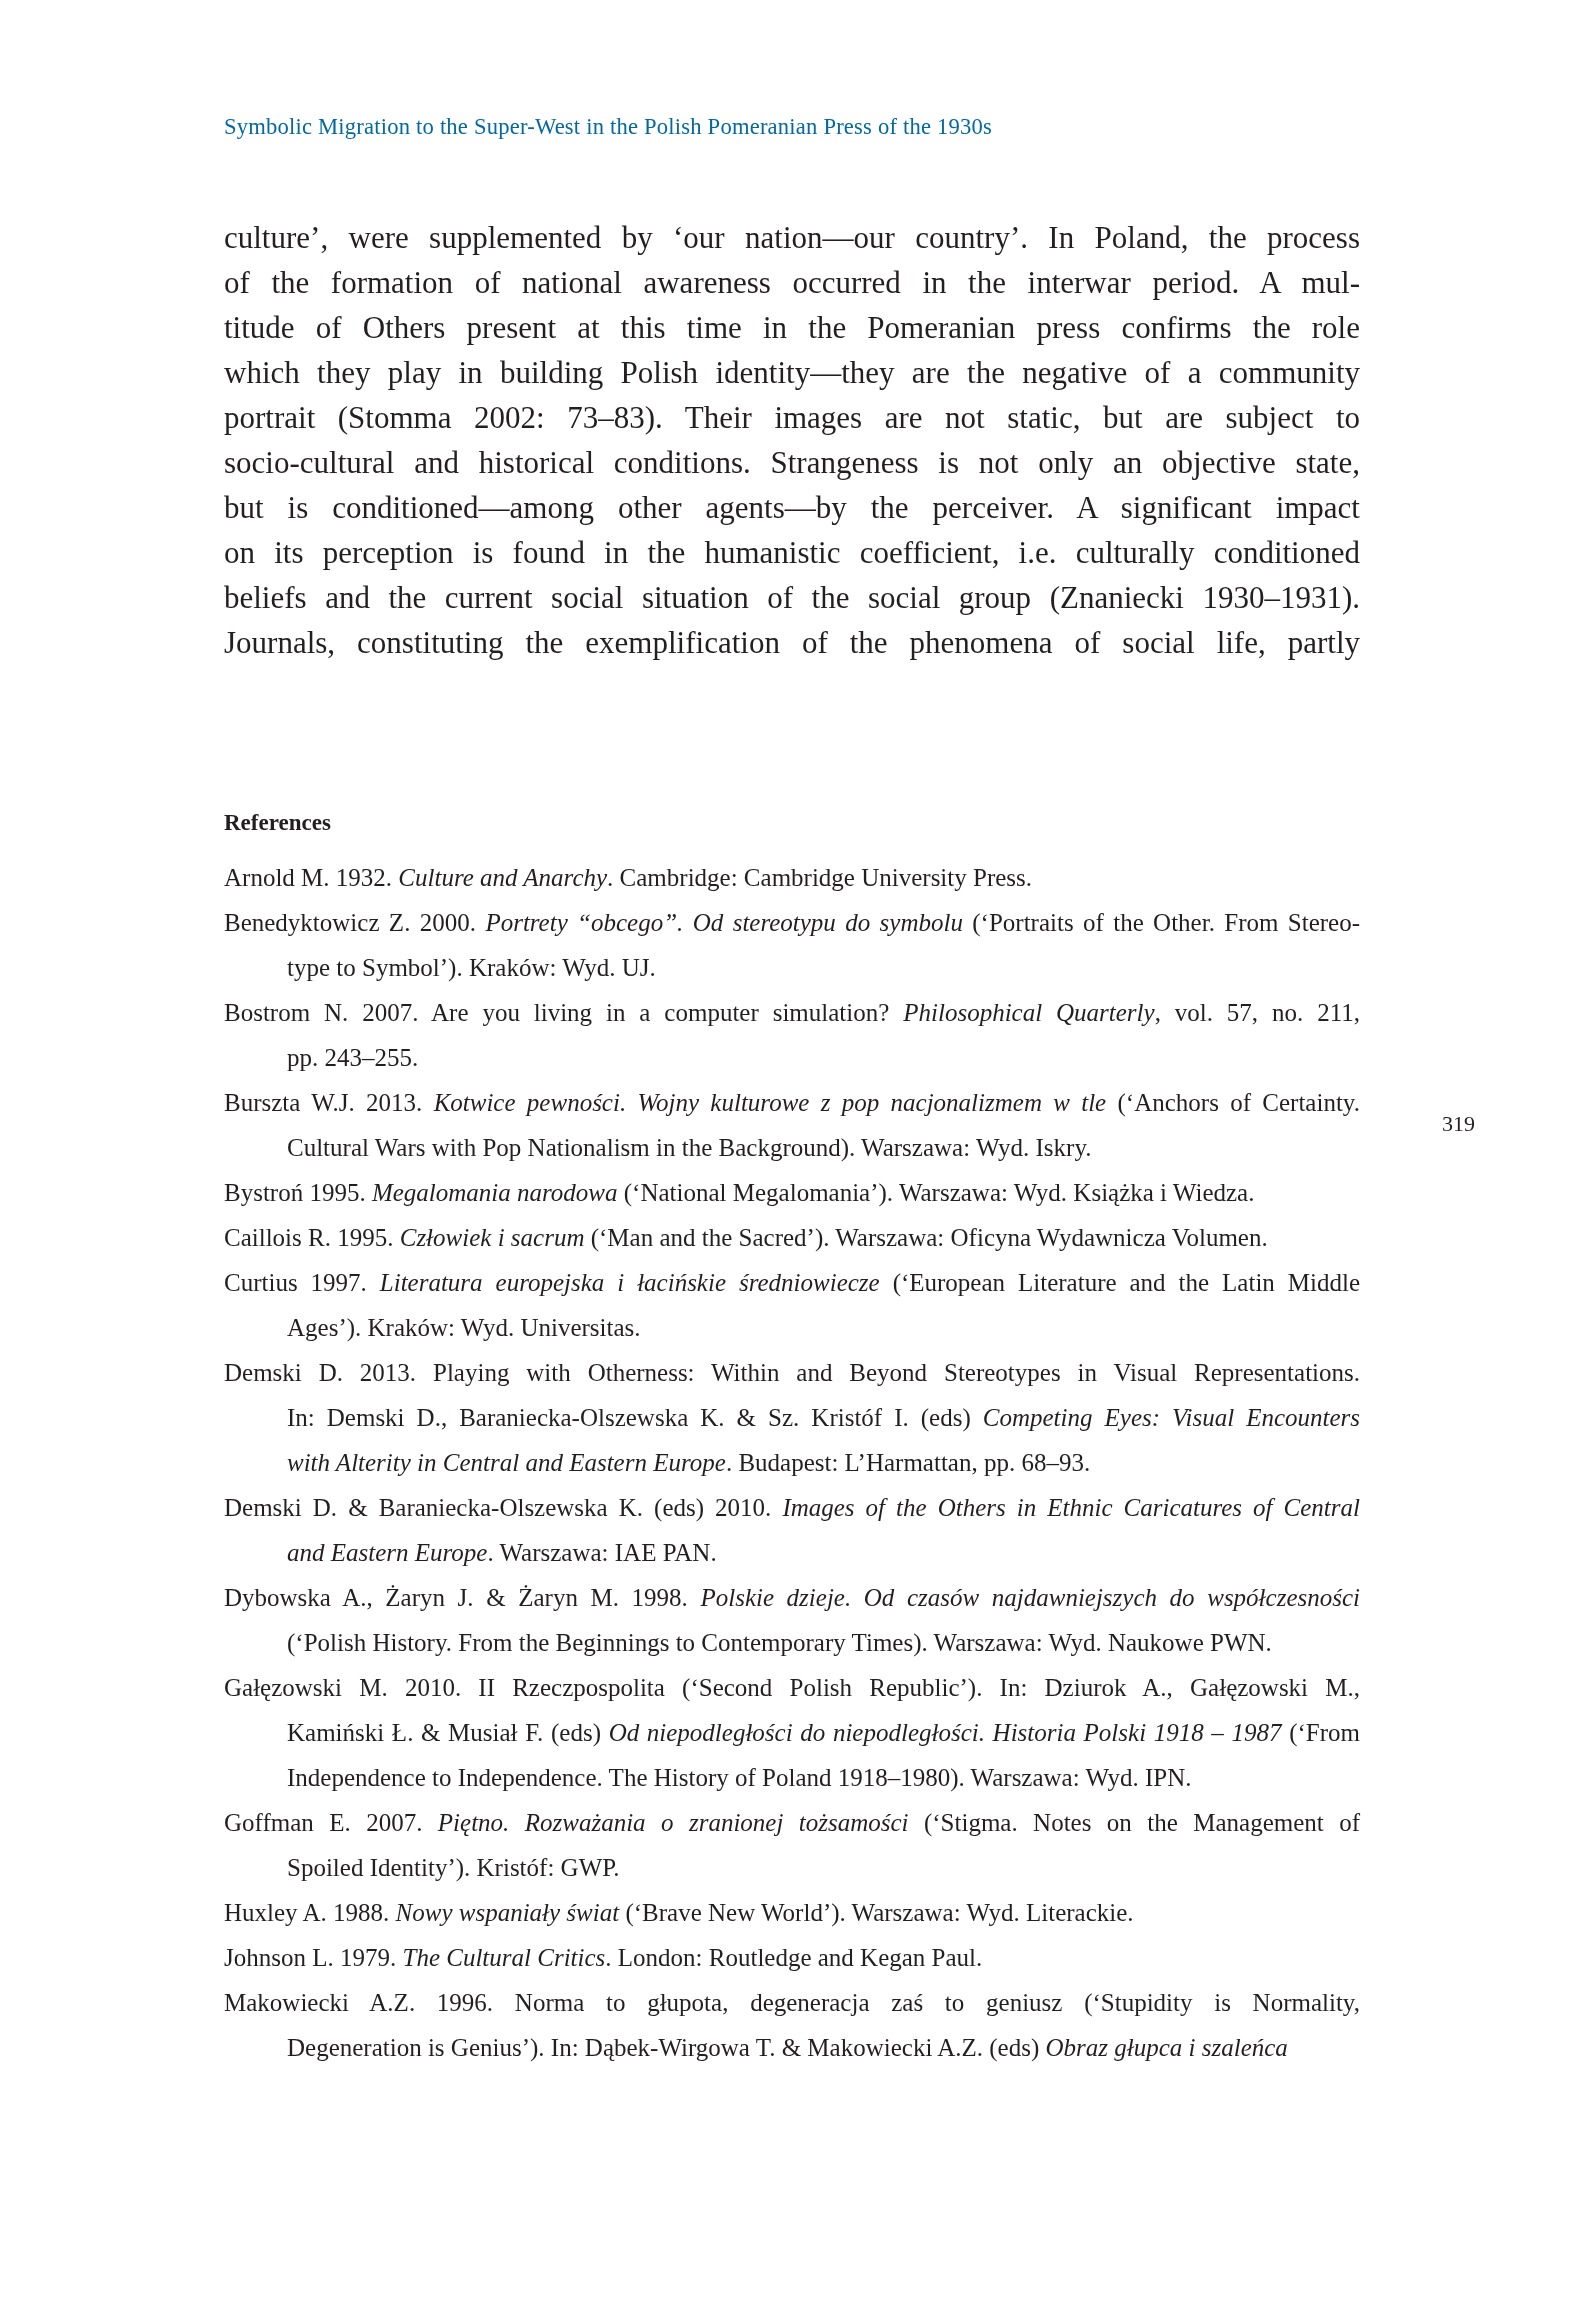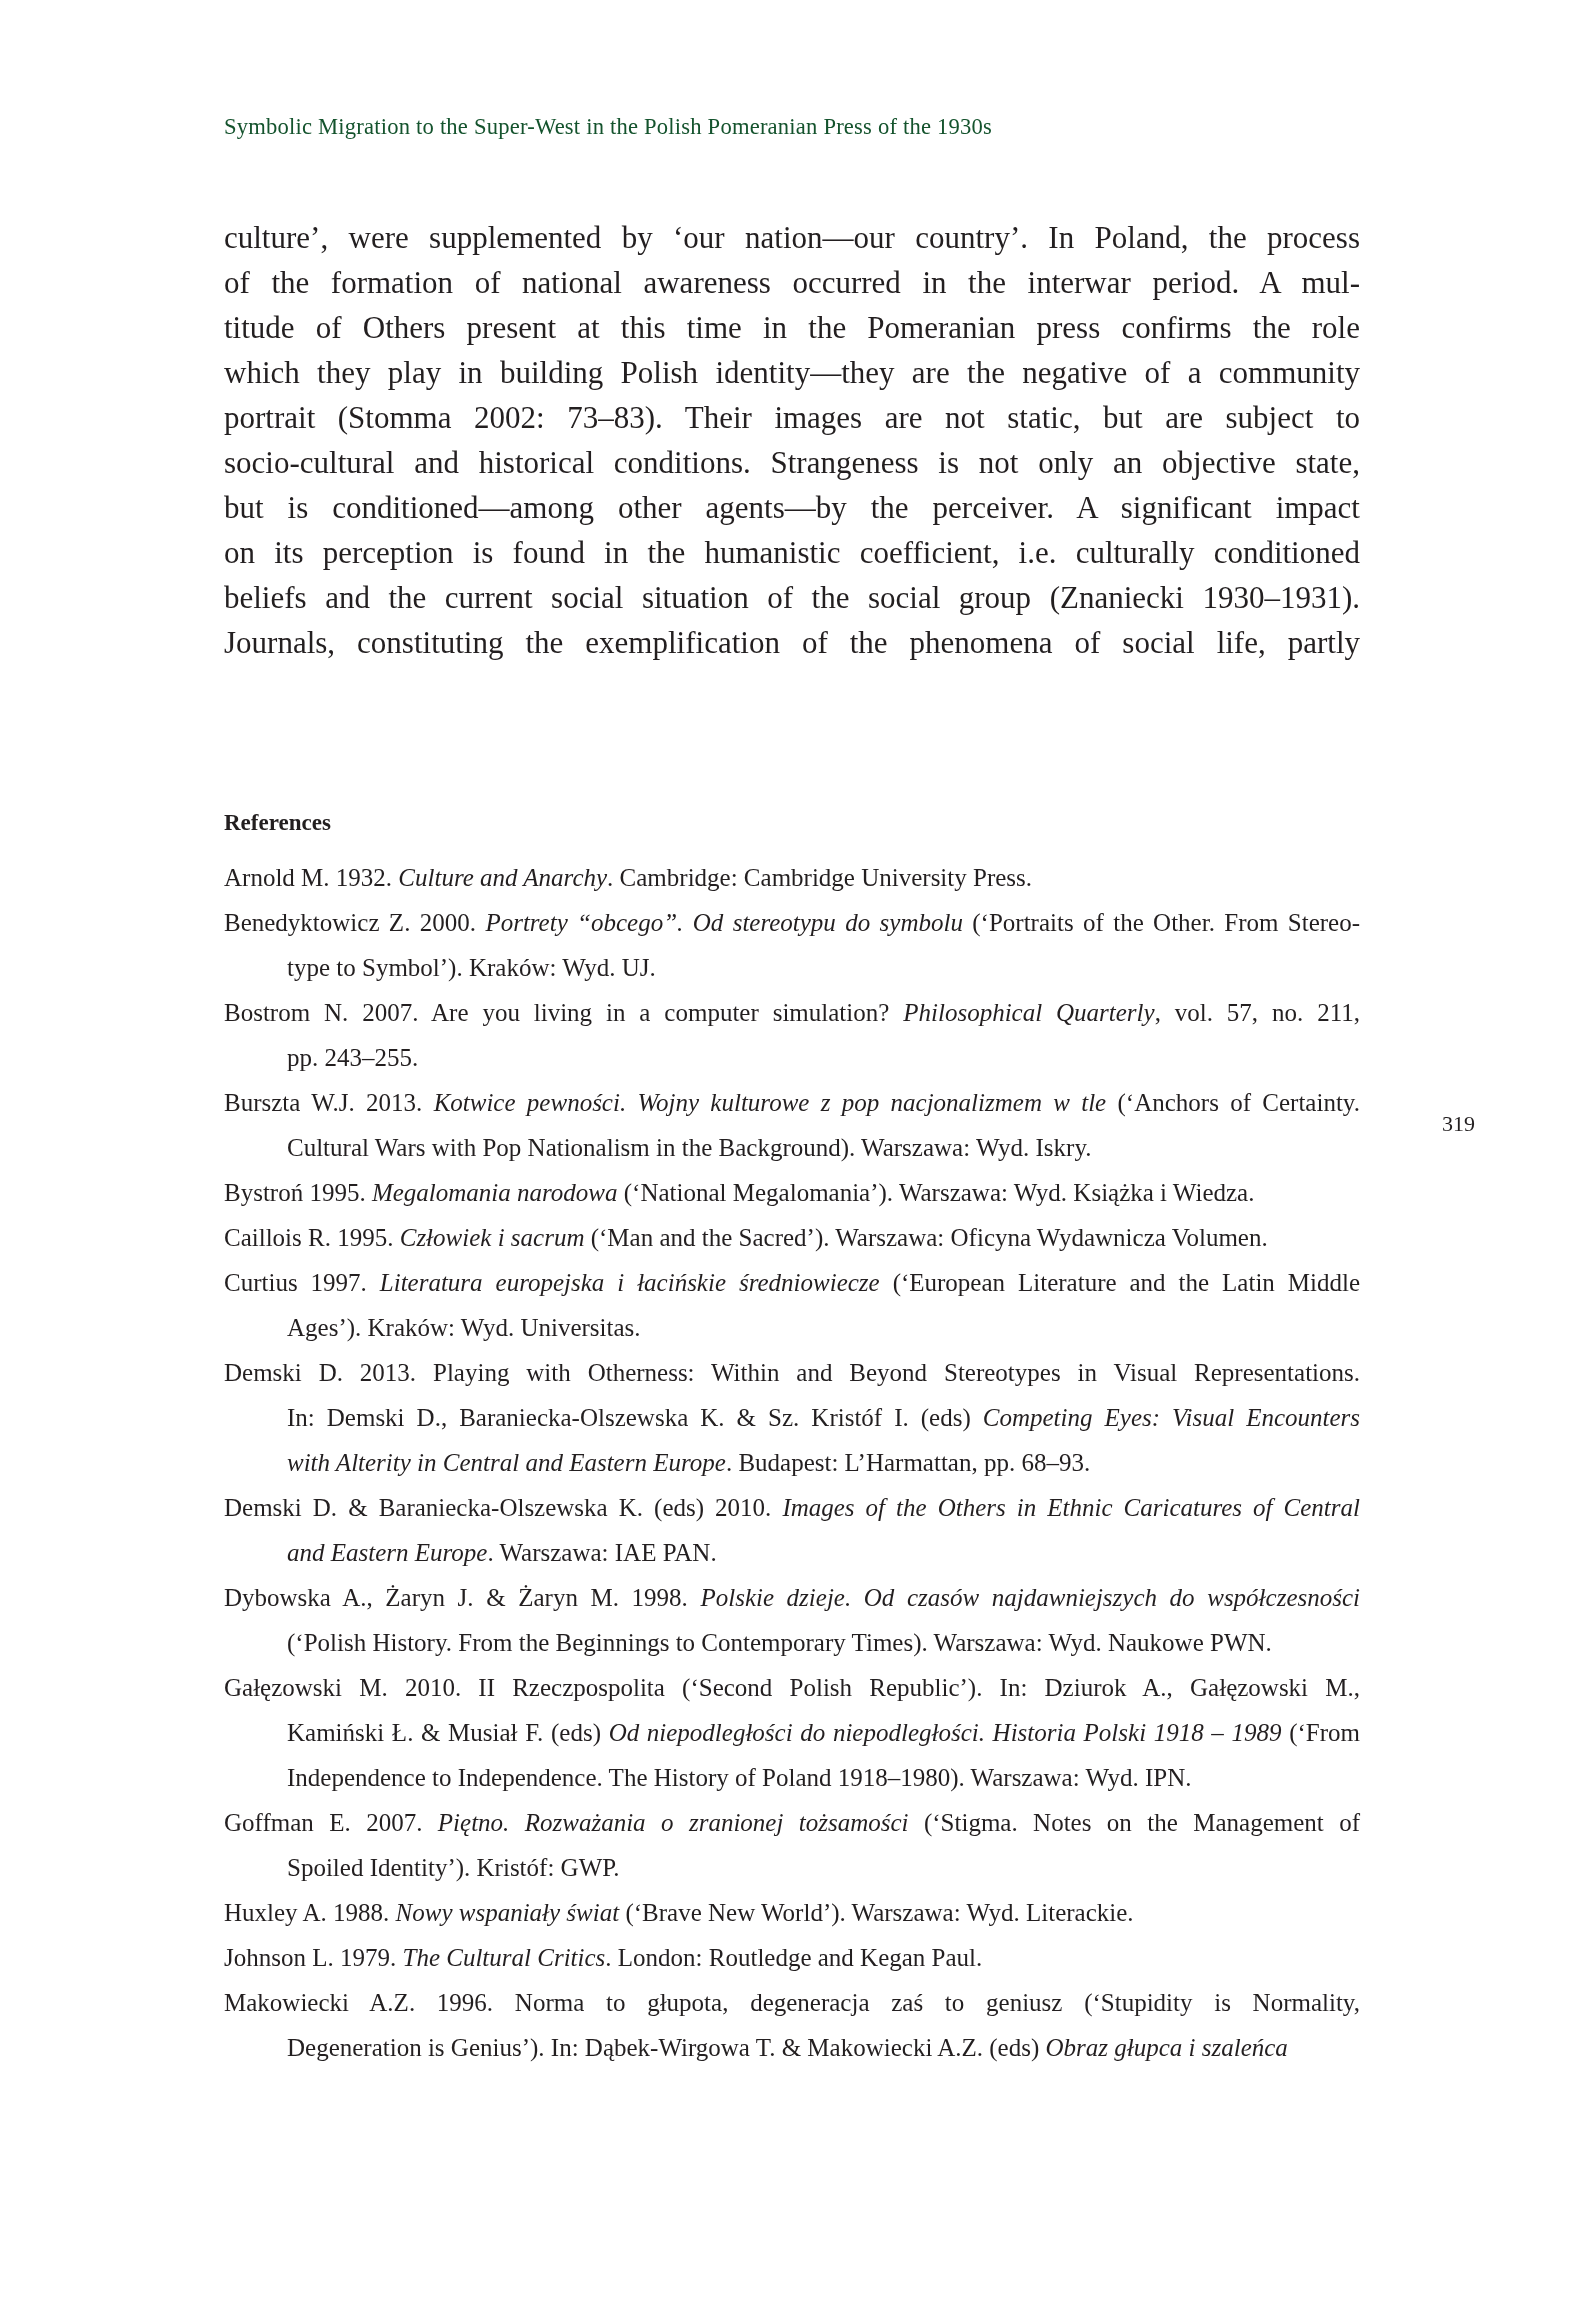--- a/index.html
+++ b/index.html
@@ -1,18 +1,18 @@
 <!DOCTYPE html>
 <html style="font-size:13.4px"><head>
 <meta charset="utf-8">
 <style>
   html, body { margin: 0; padding: 0; background: #ffffff; }
   body { width: 1579px; height: 2319px; position: relative; overflow: hidden;
          font-family: "Liberation Serif", "DejaVu Serif", serif; color: #231f20; }
-  .running-head { position: absolute; left: 224px; top: 114px; font-size: 22.6px; letter-spacing: 0.2px; color: #14532d; }
+  .running-head { position: absolute; left: 224px; top: 114px; font-size: 22.6px; letter-spacing: 0.2px; color: #0369a1; }
   .body-text { position: absolute; left: 224px; top: 215px; width: 1136px; font-size: 31px; line-height: 45px;
                text-align: justify; }
   .body-text .line { display: block; text-align: justify; text-align-last: justify; white-space: nowrap; height: 45px; }
   .body-text .line.last { text-align-last: left; }
   .refs-heading { position: absolute; left: 224px; top: 810px; font-size: 23px; font-weight: bold; }
   .refs { position: absolute; left: 224px; top: 855px; width: 1136px; font-size: 25px; }
   .ref { position: relative; font-family: Liberation Serif, serif; }
   .ref .rl { display: block; height: 45px; line-height: 45px; white-space: nowrap; text-align: justify; text-align-last: justify; }
   .ref .rl.cont { padding-left: 63px; }
   .ref .rl.end { text-align-last: left; }
@@ -73,21 +73,21 @@
     <div class="ref">
       <span class="rl"><span>Demski D. &amp; Baraniecka-Olszewska K. (eds) 2010. </span><i>Images of the Others in Ethnic Caricatures of Central</i></span>
       <span class="rl cont end"><i>and Eastern Europe</i><span>. Warszawa: IAE PAN.</span></span>
     </div>
     <div class="ref">
       <span class="rl"><span>Dybowska A., Żaryn J. &amp; Żaryn M. 1998. </span><i>Polskie dzieje. Od czasów najdawniejszych do współczesności</i></span>
       <span class="rl cont end"><span>(‘Polish History. From the Beginnings to Contemporary Times). Warszawa: Wyd. Naukowe PWN.</span></span>
     </div>
     <div class="ref">
       <span class="rl"><span>Gałęzowski M. 2010. II Rzeczpospolita (‘Second Polish Republic’). In: Dziurok A., Gałęzowski M.,</span></span>
-      <span class="rl cont"><span>Kamiński Ł. &amp; Musiał F. (eds) </span><i>Od niepodległości do niepodległości. Historia Polski 1918 – 1989</i><span> (‘From</span></span>
+      <span class="rl cont"><span>Kamiński Ł. &amp; Musiał F. (eds) </span><i>Od niepodległości do niepodległości. Historia Polski 1918 – 1987</i><span> (‘From</span></span>
       <span class="rl cont end"><span>Independence to Independence. The History of Poland 1918–1980). Warszawa: Wyd. IPN.</span></span>
     </div>
     <div class="ref">
       <span class="rl"><span>Goffman E. 2007. </span><i>Piętno. Rozważania o zranionej tożsamości</i><span> (‘Stigma. Notes on the Management of</span></span>
       <span class="rl cont end"><span>Spoiled Identity’). Kristóf: GWP.</span></span>
     </div>
     <div class="ref">
       <span class="rl end"><span>Huxley A. 1988. </span><i>Nowy wspaniały świat</i><span> (‘Brave New World’). Warszawa: Wyd. Literackie.</span></span>
     </div>
     <div class="ref">

